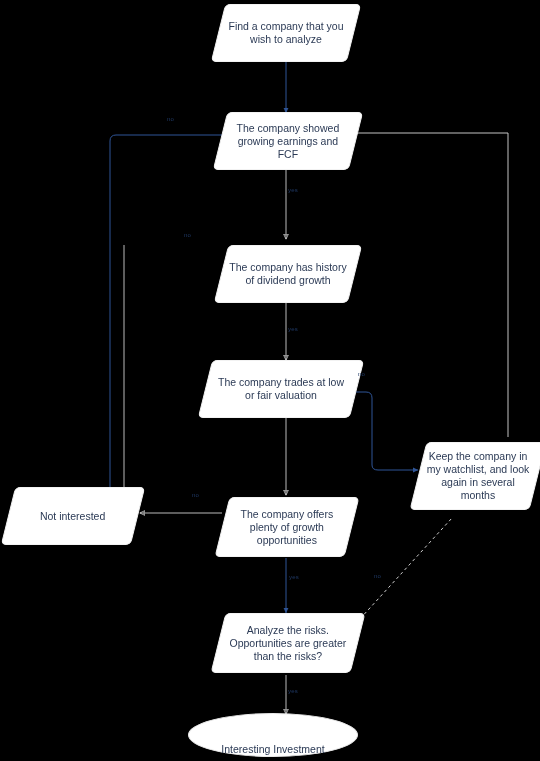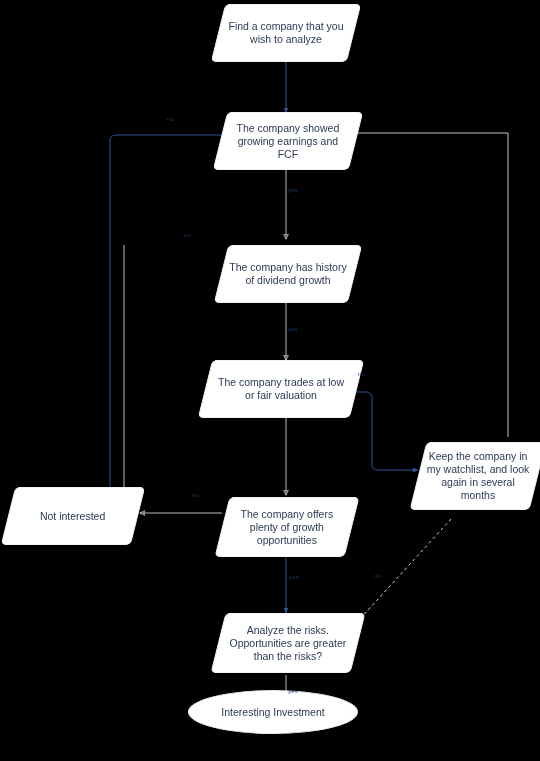--- a/index.html
+++ b/index.html
@@ -84,21 +84,21 @@
   </div>
 
   <div class="node para" style="left:222px;top:497px;width:130px;height:60px;">
     <span class="txt">The company offers plenty of growth opportunities</span>
   </div>
 
   <div class="node para" style="left:218px;top:613px;width:140px;height:60px;">
     <span class="txt">Analyze the risks. Opportunities are greater than the risks?</span>
   </div>
 
-  <div class="node term" style="left:188px;top:690px;width:170px;height:44px;">
+  <div class="node term" style="left:188px;top:713px;width:170px;height:44px;align-items:flex-end;">
     <span class="txt">Interesting Investment</span>
   </div>
 
   <span class="edge-label" style="left:167px;top:116px;">no</span>
   <span class="edge-label" style="left:288px;top:187px;">yes</span>
   <span class="edge-label" style="left:184px;top:232px;">no</span>
   <span class="edge-label" style="left:288px;top:326px;">yes</span>
   <span class="edge-label" style="left:358px;top:371px;">no</span>
   <span class="edge-label" style="left:192px;top:492px;">no</span>
   <span class="edge-label" style="left:289px;top:574px;">yes</span>

